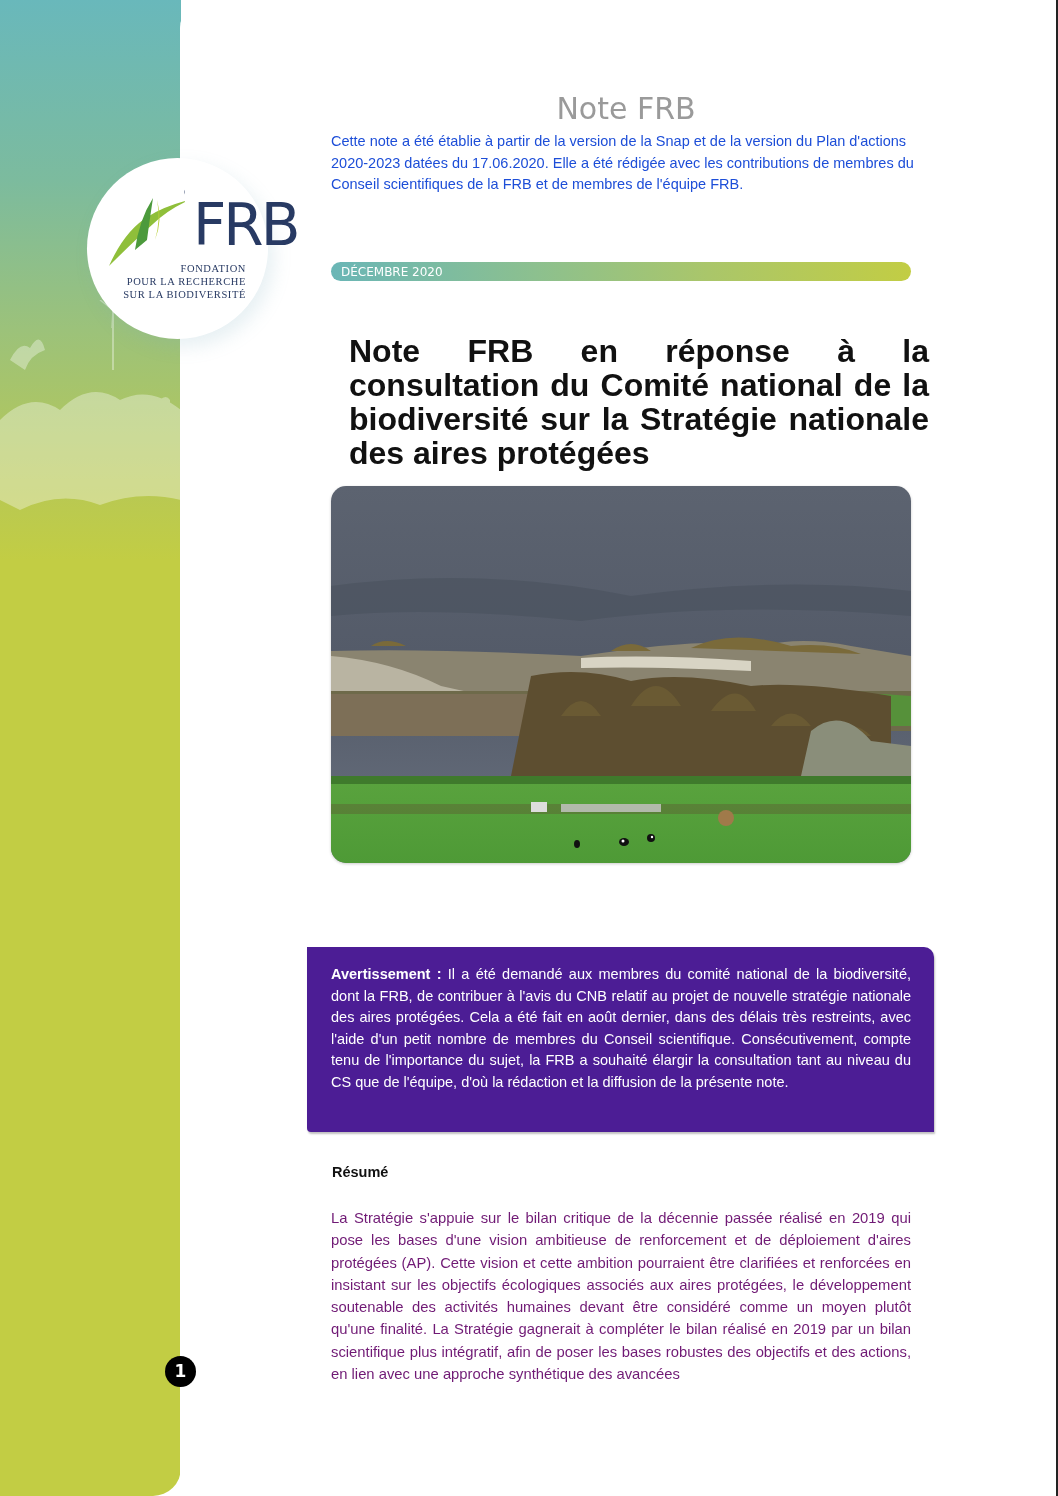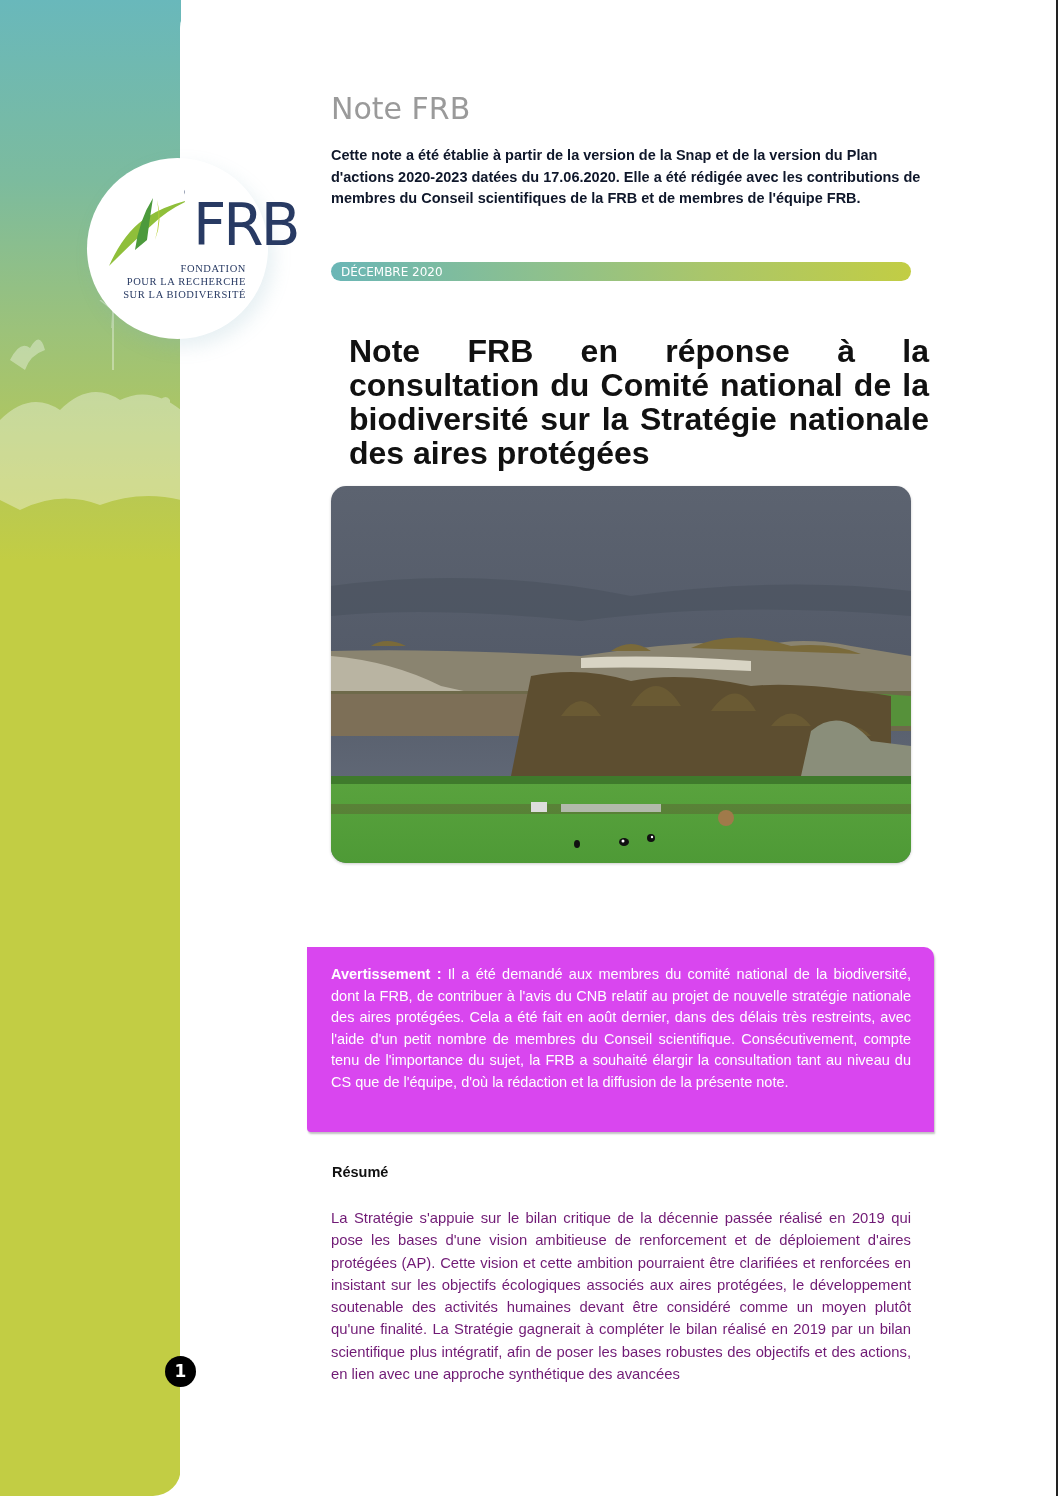--- a/index.html
+++ b/index.html
@@ -29,42 +29,42 @@
   .logo-frb {
     position: absolute; left: 74px; top: 38px; font-size: 58px; line-height: 58px;
     color: #283a63; letter-spacing: -3px; font-family: "DejaVu Sans", sans-serif; font-weight: normal; margin-left: 32px;
   }
   .logo-sub {
     position: absolute; right: 22px; top: 104px; text-align: right;
     font-size: 10.5px; line-height: 13px; color: #283a63; letter-spacing: 0.6px;
     font-family: Liberation Serif, serif;
   }
   .note-head { position: absolute; left: 331px; top: 92px; width: 590px; z-index: 3; }
-  .note-title { font-size: 30px; color: #9a9a9a; line-height: 34px; font-weight: normal; font-family: "DejaVu Sans", sans-serif; margin: 0; }
-  .note-desc { font-size: 14.5px; color: #0f172a; line-height: 21.5px; margin-top: 19px; font-family: "Liberation Sans", sans-serif; font-weight: bold; }
+  .note-title { font-size: 30px; color: #9a9a9a; line-height: 34px; font-weight: normal; font-family: "DejaVu Sans", sans-serif; margin: 0; text-align: center; }
+  .note-desc { font-size: 14.5px; color: #1d4ed8; line-height: 21.5px; margin-top: 5px; font-family: "Liberation Sans", sans-serif; }
   .date-bar {
     position: absolute; left: 331px; top: 262px; width: 580px; height: 19px;
     border-radius: 10px; z-index: 3;
     background: linear-gradient(90deg, #6ab6b6 0%, #8cc08f 35%, #aac66a 65%, #c2cd44 100%);
   }
   .date-label { position: absolute; left: 10px; top: 1px; color: #fff; font-size: 12px; line-height: 18px; font-family: "DejaVu Sans", sans-serif; }
   .main-title {
     position: absolute; left: 331px; top: 316px; width: 580px; z-index: 3;
     font-size: 32px; line-height: 34px; color: #111; font-weight: bold;
     font-family: "Liberation Sans", sans-serif; text-align: justify; margin: 18px;
   }
   .photo {
     position: absolute; left: 331px; top: 486px; width: 580px; height: 377px;
     border-radius: 15px; overflow: hidden; z-index: 3;
     box-shadow: 0 1px 3px rgba(0,0,0,0.2);
   }
   .photo svg { display: block; }
   .warn-box {
     position: absolute; left: 307px; top: 947px; width: 627px; height: 185px;
-    background: #d946ef; z-index: 3;
+    background: #4c1d95; z-index: 3;
     border-top-right-radius: 10px; border-bottom-left-radius: 4px;
     box-shadow: 1px 2px 2px rgba(0,0,0,0.25);
   }
   .warn-text {
     position: absolute; left: 24px; top: 17px; width: 580px;
     font-size: 14.5px; line-height: 21.5px; color: #ffffff; text-align: justify;
     font-family: "Liberation Sans", sans-serif;
   }
   .warn-text b { font-weight: bold; }
   .resume-head { position: absolute; left: 332px; top: 1164px; font-size: 14.5px; font-weight: bold; color: #111; z-index: 3; font-family: "Liberation Sans", sans-serif; text-align: right; }

